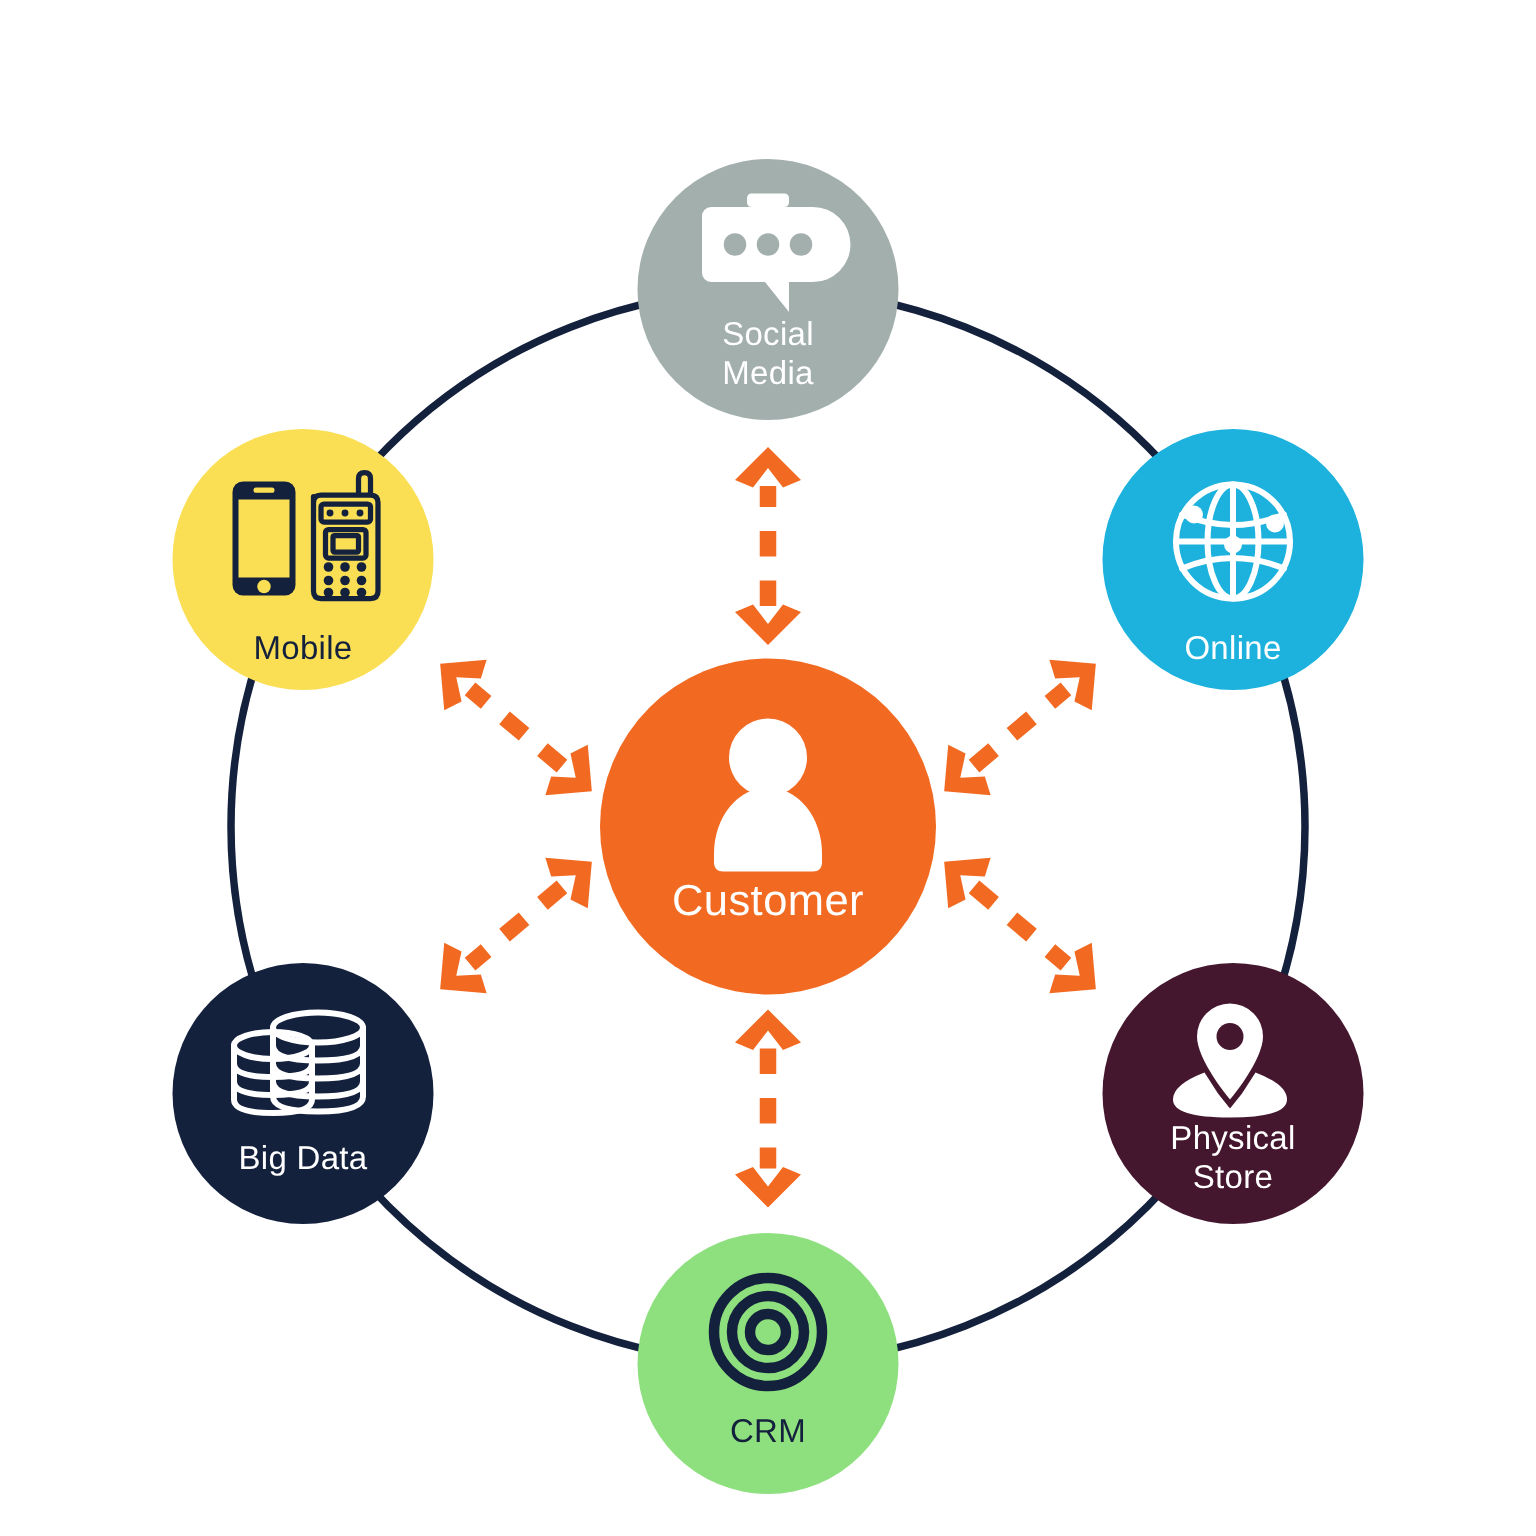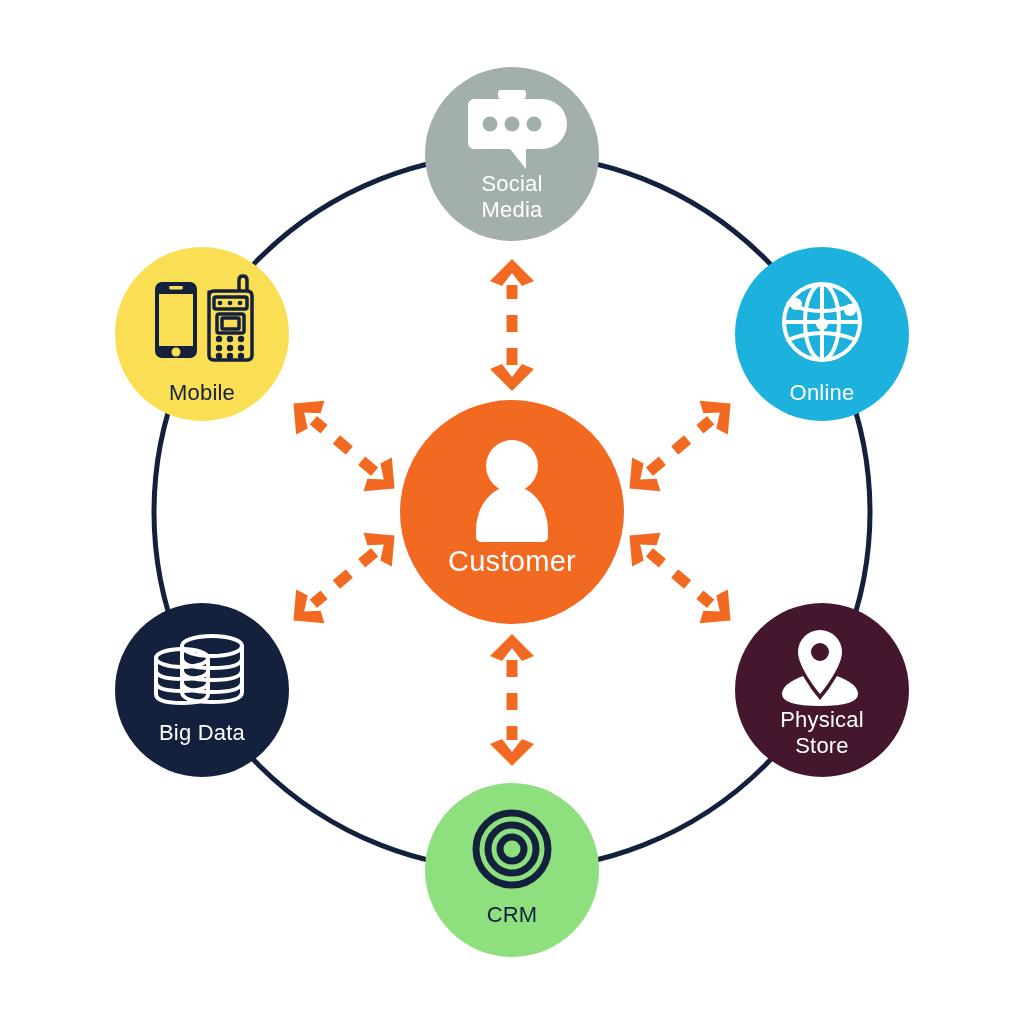--- a/index.html
+++ b/index.html
@@ -11,20 +11,21 @@
     width: 1024px;
     height: 1024px;
     font-family: "Liberation Sans", sans-serif;
     overflow: hidden;
   }
   #diagram-root {
     position: relative;
     width: 1024px;
     height: 890px;
     background: #ffffff;
+    margin-top: 39px;
   }
   #diagram-svg {
     position: absolute;
     top: 0;
     left: 0;
     width: 1024px;
     height: 1024px;
   }
   .node-label {
     font-family: "Liberation Sans", sans-serif;

